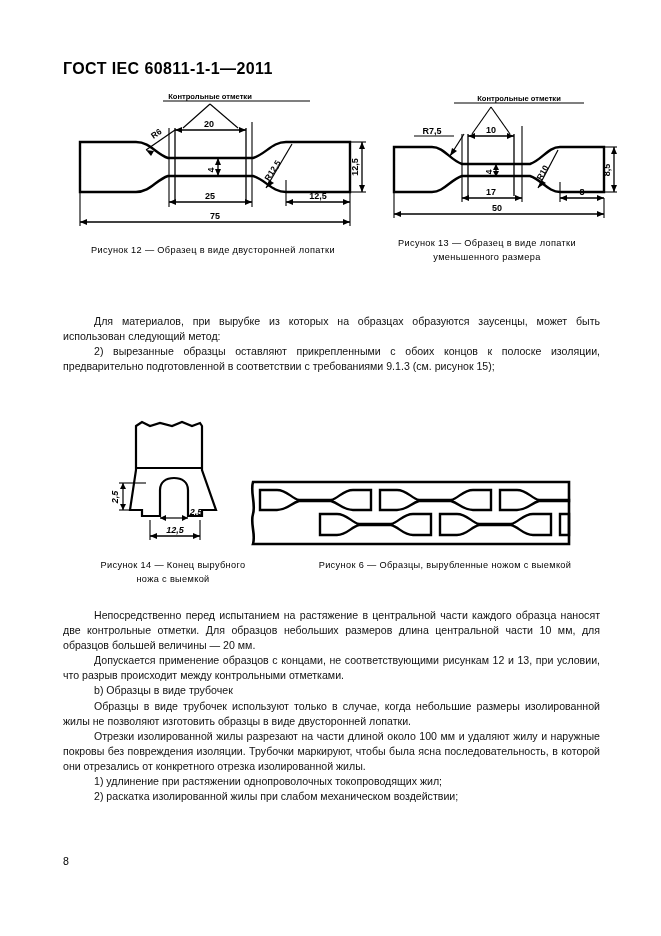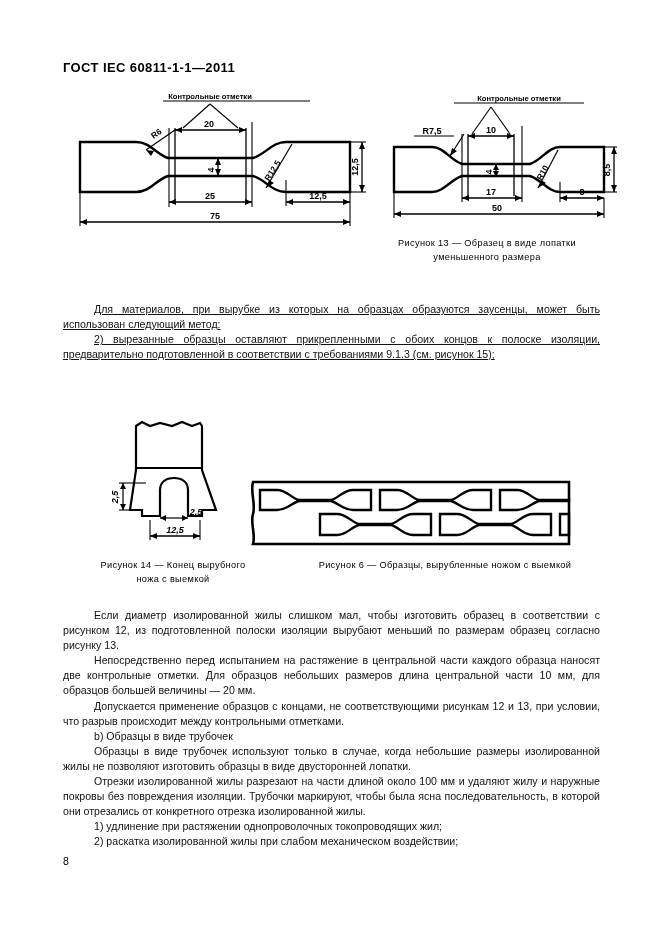--- a/index.html
+++ b/index.html
@@ -17,21 +17,21 @@
   }
   .page {
     position: absolute;
     left: 0; top: 0;
     width: 661px; height: 936px;
   }
   .hdr {
     position: absolute;
     left: 63px;
     top: 60px;
-    font-size: 13px;
+    font-size: 16px;
     font-weight: bold;
     letter-spacing: 0.4px;
     white-space: nowrap;
   }
 
   
   .fig {
     position: absolute;
   }
   .cap {
@@ -136,20 +136,21 @@
       <line x1="68" y1="58" x2="97" y2="38" stroke="#000" stroke-width="1.2"></line>
       <path d="M68,58 l8,1 l-3,5 z" fill="#000"></path>
       <text x="80" y="44" font-size="8.4" text-anchor="middle" transform="rotate(-35 80 44)">R6</text>
 
       <line x1="188" y1="96" x2="214" y2="52" stroke="#000" stroke-width="1.2"></line>
       <path d="M188,96 l3,-8 l5,3 z" fill="#000"></path>
       <text x="197" y="80" font-size="8.4" text-anchor="middle" transform="rotate(-58 197 80)">R12,5</text>
     </svg>
   </div>
 
+  <div class="cap" style="left:63px; top:243px; width:300px;">Рисунок  12 — Образец в виде двусторонней лопатки</div>
 
   <div class="fig" style="left:392px; top:92px;">
     <svg width="225" height="130" viewBox="0 0 225 130">
       <path d="M2,55 L40,55 C52,55 58,68 70,72 L138,72 C150,68 156,55 168,55 L212,55
                L212,100 L168,100 C156,100 150,88 138,84 L70,84 C58,88 52,100 40,100 L2,100 Z" fill="none" stroke="#000" stroke-width="2.4" stroke-linejoin="miter"></path>
 
       <line x1="76" y1="42" x2="76" y2="104" stroke="#000" stroke-width="1.3"></line>
       <line x1="122" y1="42" x2="122" y2="104" stroke="#000" stroke-width="1.3"></line>
       <line x1="70" y1="42" x2="70" y2="110" stroke="#000" stroke-width="1.1"></line>
       <line x1="130" y1="34" x2="130" y2="110" stroke="#000" stroke-width="1.1"></line>
@@ -261,27 +262,26 @@
                  L184,57 L166,57 C156,57 152,49 144,47 L112,47 C104,49 100,57 90,57 L73,57 Z"></path>
         <path d="M193,36 L210,36 C220,36 224,44 232,46 L264,46 C272,44 276,36 286,36 L304,36
                  L304,57 L286,57 C276,57 272,49 264,47 L232,47 C224,49 220,57 210,57 L193,57 Z"></path>
         <path d="M313,36 L322,36 L322,57 L313,57 Z"></path>
       </g>
     </svg>
   </div>
 
   <div class="cap" style="left:290px; top:558px; width:310px;">Рисунок  6 — Образцы, вырубленные ножом с выемкой</div>
 
-  <div class="txtblock" style="top:302px;text-decoration:underline;">
+  <div class="txtblock" style="top:314px;">
     <p>Для материалов, при вырубке из которых на образцах образуются заусенцы, может быть использован следующий метод:</p>
     <p class="listitem">2)  вырезанные образцы оставляют прикрепленными с обоих концов к полоске изоляции, предварительно подготовленной в соответствии с требованиями 9.1.3 (см. рисунок 15);</p>
   </div>
 
   <div class="txtblock" style="top:608px;">
-    <p>Если диаметр изолированной жилы слишком мал, чтобы изготовить образец в соответствии с рисунком 12, из подготовленной полоски изоляции вырубают меньший по размерам образец согласно рисунку 13.</p>
     <p>Непосредственно перед испытанием на растяжение в центральной части каждого образца наносят две контрольные отметки. Для образцов небольших размеров длина центральной части 10 мм, для образцов большей величины — 20 мм.</p>
     <p>Допускается применение образцов с концами, не соответствующими рисункам 12 и 13, при условии, что разрыв происходит между контрольными отметками.</p>
     <p class="listitem lastline">b)  Образцы в виде трубочек</p>
     <p>Образцы в виде трубочек используют только в случае, когда небольшие размеры изолированной жилы не позволяют изготовить образцы в виде двусторонней лопатки.</p>
     <p>Отрезки изолированной жилы разрезают на части длиной около 100 мм и удаляют жилу и наружные покровы без повреждения изоляции. Трубочки маркируют, чтобы была ясна последовательность, в которой они отрезались от конкретного отрезка изолированной жилы.</p>
     <p class="listitem lastline">1)  удлинение при растяжении однопроволочных токопроводящих жил;</p>
     <p class="listitem lastline">2)  раскатка изолированной жилы при слабом механическом воздействии;</p>
   </div>
 
   <div class="pagenum">8</div>

